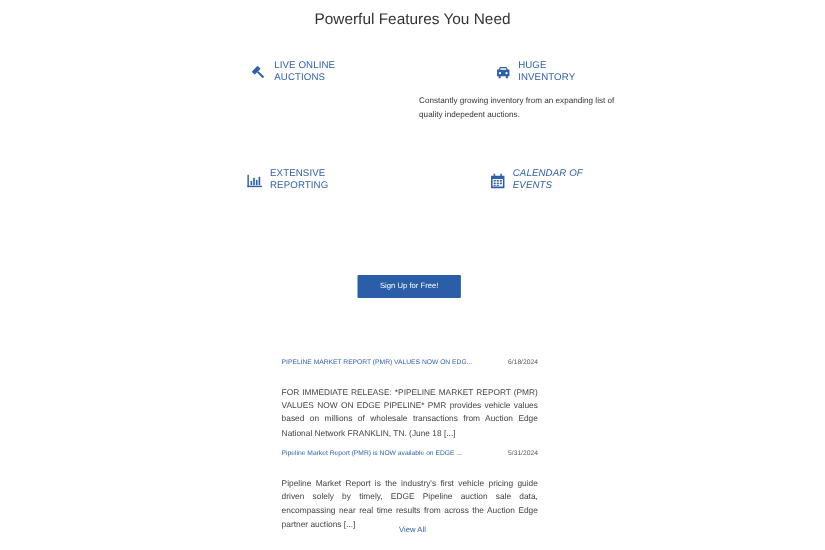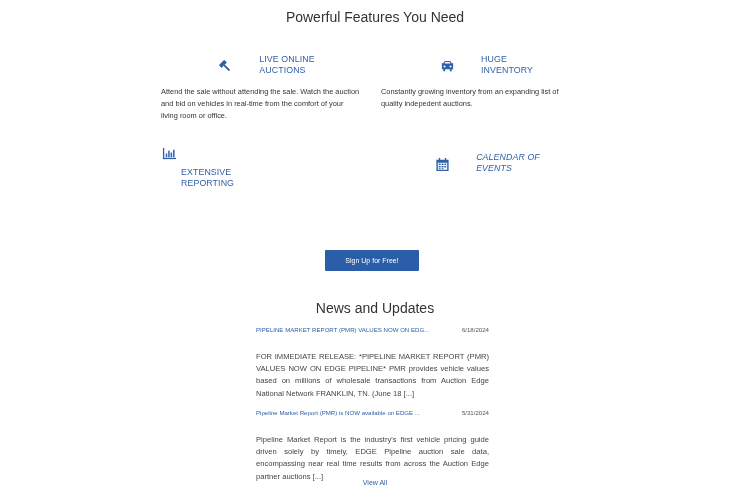--- a/index.html
+++ b/index.html
@@ -25,34 +25,33 @@
       gap: 6px; height: 26px;
     }
     .feature-icon {
       width: 16px; height: 16px; margin-top: 4px; flex: 0 0 16px;
       display: flex; align-items: center; justify-content: center;
     }
     .feature-icon svg { width: 15px; height: 15px; fill: #2f5fa8; }
     .feature-title {
       color: #2f5fa8; font-size: 8.8px; line-height: 11px; text-transform: uppercase;
       letter-spacing: 0.1px;
-      margin-left: 20px;
     }
     .feature-desc {
       margin-top: 6px; font-size: 7.4px; line-height: 12.2px; color: #333;
     }
 
     .f1 { left: 161px; top: 54px; }
     .f2 { left: 381px; top: 54px; }
     .f3 { left: 161px; top: 152px; }
     .f4 { left: 381px; top: 152px; }
 
     .f1 .feature-head { padding-left: 10px; }
     .f2 .feature-head { padding-left: 10px; }
-    .f3 .feature-head { padding-left: 0px; flex-direction: column; }
+    .f3 .feature-head { padding-left: 0px; }
     .f4 .feature-head { padding-left: 12px; font-style: italic; }
 
     .signup-btn {
       position: absolute; left: 325px; top: 250px; width: 94px; height: 21px;
       background: #2b5ea8; color: #fff; font-size: 7px; border: none;
       display: flex; align-items: center; justify-content: center;
       border-radius: 1px; cursor: pointer;
       font-family: "Liberation Sans", sans-serif;
     }
 
@@ -95,21 +94,20 @@
               <rect x="4" y="2" width="8" height="4" rx="0.6"></rect>
               <rect x="7" y="6" width="2" height="8" rx="0.6"></rect>
             </g>
           </svg>
       </span>
       <div class="feature-title">
         <div>LIVE ONLINE</div>
         <div>AUCTIONS</div>
       </div>
     </div>
-    <p class="feature-desc">Attend the sale without attending the sale. Watch the auction and bid on vehicles in real-time from the comfort of your living room or office.</p>
   </div>
 
   <div class="feature f2">
     <div class="feature-head">
       <span class="feature-icon">
         <svg viewBox="0 0 16 16">
             <path d="M3.5 4.5 L5 2 H11 L12.5 4.5 H14 V11 H12.5 V13 H10.5 V11 H5.5 V13 H3.5 V11 H2 V4.5 Z M5.6 3.2 L4.8 4.8 H11.2 L10.4 3.2 Z"></path>
             <circle cx="4.8" cy="8" r="1.1" fill="#fff"></circle>
             <circle cx="11.2" cy="8" r="1.1" fill="#fff"></circle>
           </svg>
@@ -160,21 +158,20 @@
       </span>
       <div class="feature-title">
         <div>CALENDAR OF</div>
         <div>EVENTS</div>
       </div>
     </div>
   </div>
 
   <button class="signup-btn">Sign Up for Free!</button>
 
-  <h2 class="section-title news-title">News and Updates</h2>
 
   <div class="news-item news-item-1">
     <div class="news-head">
       <a class="news-link" href="#">PIPELINE MARKET REPORT (PMR) VALUES NOW ON EDG...</a>
       <span class="news-date">6/18/2024</span>
     </div>
     <p class="news-body">FOR IMMEDIATE RELEASE: *PIPELINE MARKET REPORT (PMR) VALUES NOW ON EDGE PIPELINE* PMR provides vehicle values based on millions of wholesale transactions from Auction Edge National Network FRANKLIN, TN. (June 18 [...]</p>
   </div>
 
   <div class="news-item news-item-2">

